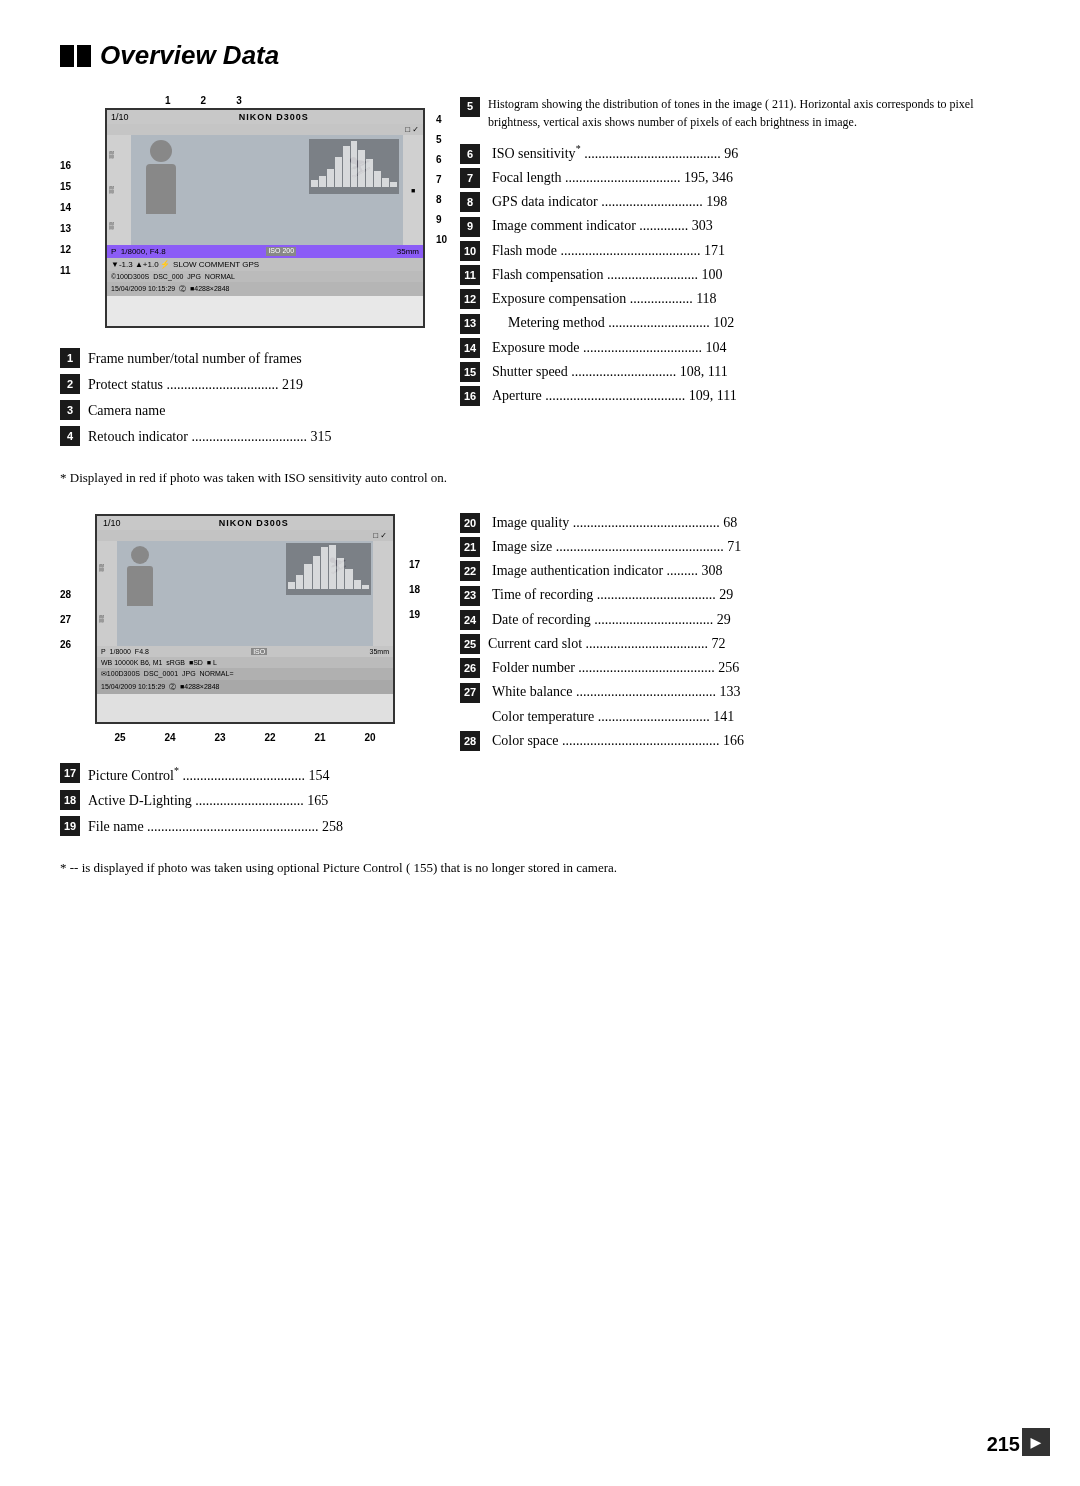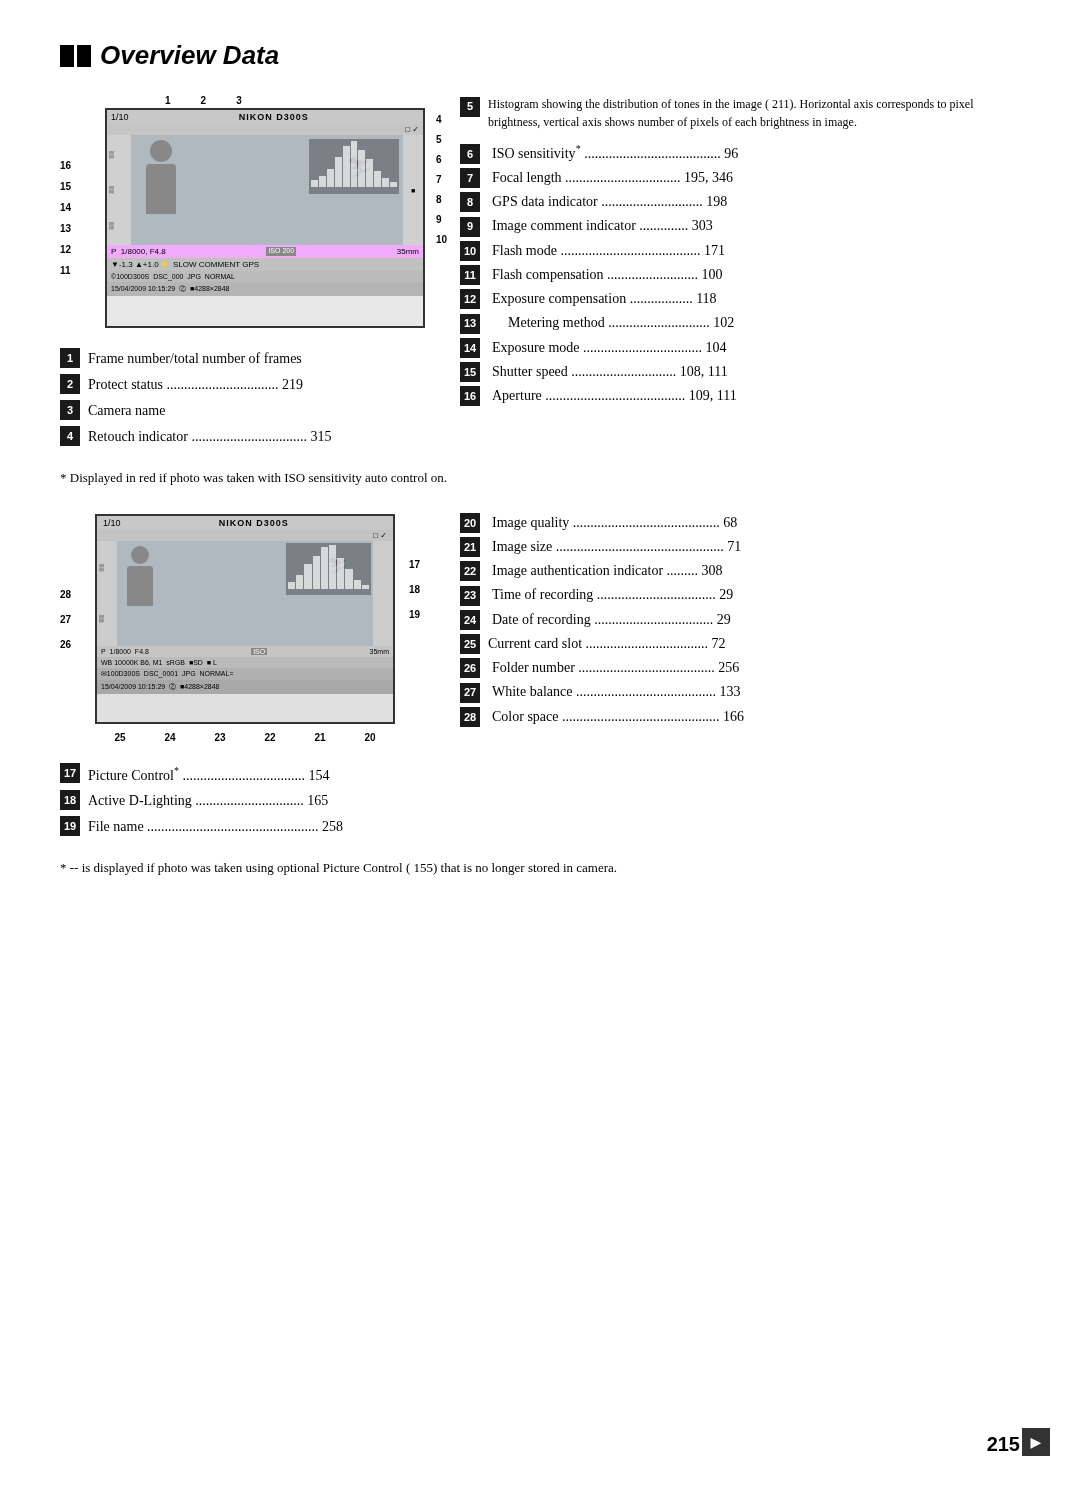--- a/index.html
+++ b/index.html
@@ -96,21 +96,21 @@
       writing-mode: vertical-rl;
       display: flex;
       flex-direction: column;
       align-items: center;
       justify-content: space-around;
       padding: 2px;
       background: #d0d0d0;
     }
 
     .cam-info-bar {
-      background: #f0abfc;
+      background: #8b5cf6;
       padding: 2px 4px;
       font-size: 8px;
       font-family: Arial, sans-serif;
       display: flex;
       justify-content: space-between;
     }
     .cam-info-bar2 {
       background: #c0c0c0;
       padding: 2px 4px;
       font-size: 8px;
@@ -638,20 +638,23 @@
       </div>
       <div class="leader-row">
         <span class="num-badge dark">26</span>
         <span style="margin-left:4px;">Folder number ....................................... 256</span>
       </div>
       <div class="leader-row">
         <span class="num-badge dark">27</span>
         <span style="margin-left:4px;">White balance ........................................ 133</span>
       </div>
 
+      <div class="leader-row" style="padding-left:28px;">
+        <span style="margin-left:4px;">Color temperature ................................ 141</span>
+      </div>
       <div class="leader-row">
         <span class="num-badge dark">28</span>
         <span style="margin-left:4px;">Color space ............................................. 166</span>
       </div>
     </div>
   </div>
 </div>
 
 <div class="footnote">* -- is displayed if photo was taken using optional Picture Control (&nbsp;155) that is no longer stored in camera.</div>
 

